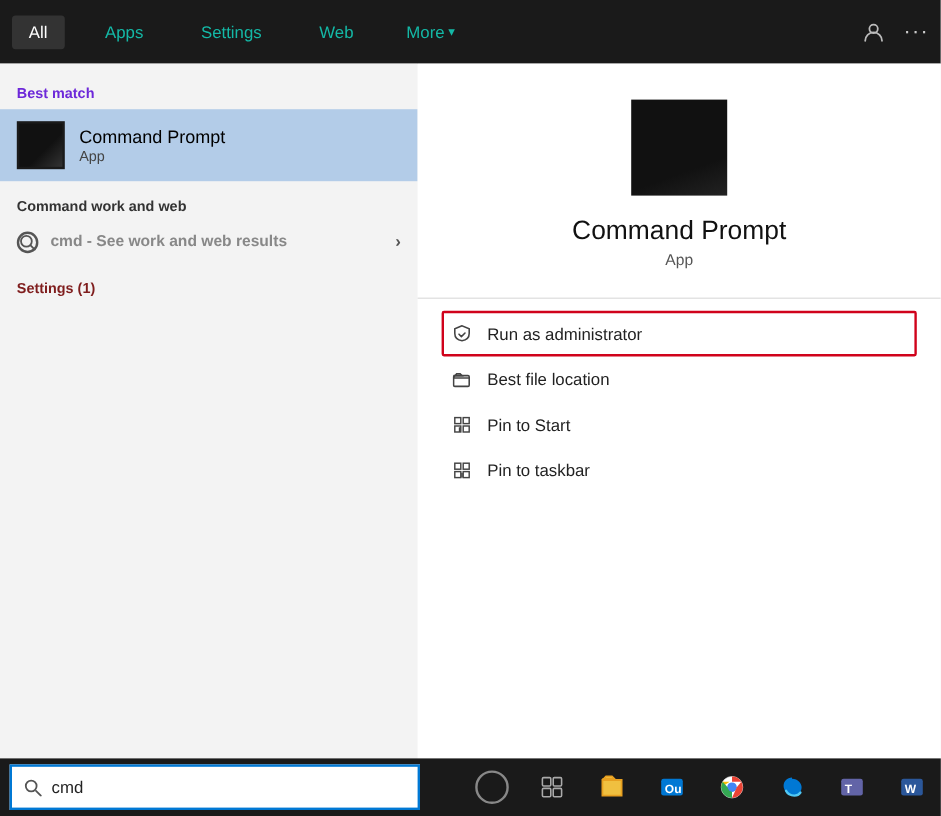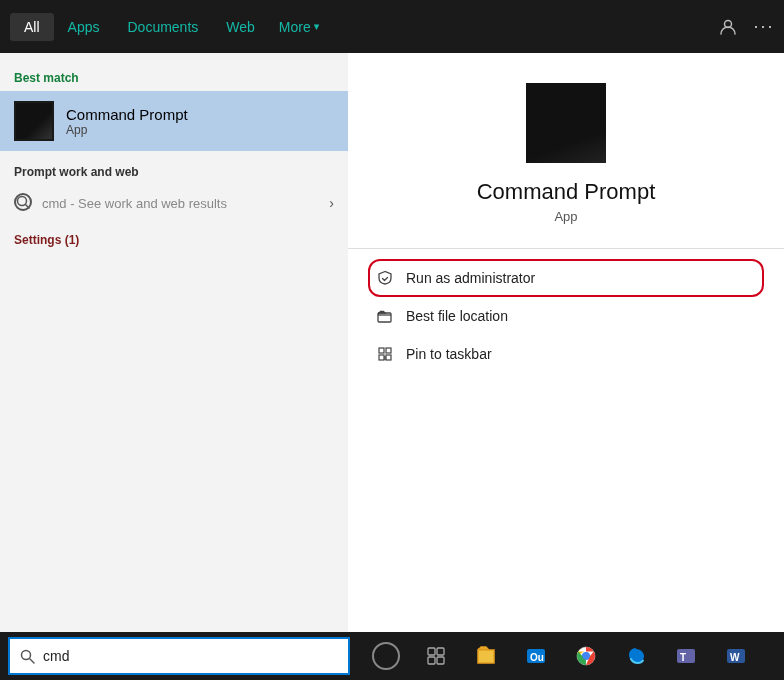--- a/index.html
+++ b/index.html
@@ -5,21 +5,21 @@
     * { margin: 0; padding: 0; box-sizing: border-box; }
     body { width: 784px; height: 680px; font-family: 'Segoe UI', Arial, sans-serif; overflow: hidden; background: #f3f3f3; }
 
     
     .top-nav {
       background: #1a1a1a;
       display: flex;
       align-items: center;
       height: 53px;
       padding: 0 10px;
-      gap: 0;
+      gap: 20px;
     }
     .nav-tab {
       color: #14b8a6;
       padding: 6px 14px;
       font-size: 14px;
       cursor: pointer;
       border-radius: 3px;
     }
     .nav-tab.active {
       color: #fff;
@@ -49,21 +49,21 @@
     
     .left-panel {
       width: 348px;
       background: #f3f3f3;
       padding: 14px 0;
       flex-shrink: 0;
     }
     .section-label {
       font-size: 12px;
       font-weight: 600;
-      color: #15803d;
+      color: #6d28d9;
       padding: 4px 14px 6px;
     }
     .best-match-item {
       display: flex;
       align-items: center;
       background: #b3cce8;
       padding: 10px 14px;
       gap: 12px;
       cursor: pointer;
     }
@@ -86,24 +86,25 @@
     .best-match-sub { font-size: 12px; color: #444; }
 
     .search-work-label {
       font-size: 12px;
       font-weight: 600;
       color: #333;
       padding: 14px 14px 6px;
     }
     .search-work-item {
       display: flex;
-      align-items: flex-end;
+      align-items: flex-start;
       padding: 8px 14px;
       gap: 10px;
       cursor: pointer;
+      font-weight: bold;
     }
     .search-work-icon {
       width: 18px;
       height: 18px;
       border: 2px solid #555;
       border-radius: 50%;
       display: flex;
       align-items: center;
       justify-content: center;
       font-size: 10px;
@@ -164,21 +165,20 @@
       padding: 10px 8px;
       cursor: pointer;
       font-size: 14px;
       color: #222;
       border-radius: 2px;
       position: relative;
     }
     .action-item.highlighted {
       outline: 2px solid #d0021b;
       outline-offset: -2px;
-      border-radius: 12px;
     }
     .action-icon {
       width: 18px;
       height: 18px;
       flex-shrink: 0;
       display: flex;
       align-items: center;
       justify-content: center;
     }
 
@@ -207,22 +207,22 @@
       margin-left: 8px;
       padding: 0 10px;
       gap: 8px;
     }
     .search-bar-icon { color: #555; font-size: 15px; }
     .search-bar-text { font-size: 14px; color: #222; }
     .taskbar-icons {
       flex: 1;
       display: flex;
       align-items: center;
-      justify-content: center;
-      padding-right: 13px;
+      justify-content: flex-end;
+      padding-right: 0;
       gap: 2px;
     }
     .taskbar-btn {
       width: 48px;
       height: 48px;
       display: flex;
       align-items: center;
       justify-content: center;
       cursor: pointer;
       position: relative;
@@ -240,21 +240,21 @@
       color: #888;
       font-size: 10px;
     }
   </style>
 </head>
 <body>
 
 <div class="top-nav">
   <div class="nav-tab active">All</div>
   <div class="nav-tab">Apps</div>
-  <div class="nav-tab">Documents</div>
+  <div class="nav-tab">Settings</div>
   <div class="nav-tab">Web</div>
   <div class="nav-more">
     <span>More</span>
     <span style="font-size:11px;">▾</span>
   </div>
   <div class="nav-icons">
     <span class="nav-icon-btn">
       <svg width="18" height="18" viewBox="0 0 18 18" fill="none">
         <circle cx="9" cy="6" r="3.5" stroke="#bbb" stroke-width="1.5"></circle>
         <path d="M2 16c0-3.866 3.134-7 7-7s7 3.134 7 7" stroke="#bbb" stroke-width="1.5" stroke-linecap="round"></path>
@@ -272,21 +272,21 @@
     <div class="best-match-item">
       <div class="cmd-icon">
         <div class="cmd-icon-inner"></div>
       </div>
       <div class="best-match-text">
         <span class="best-match-name">Command Prompt</span>
         <span class="best-match-sub">App</span>
       </div>
     </div>
 
-    <div class="search-work-label">Prompt work and web</div>
+    <div class="search-work-label">Command work and web</div>
 
     <div class="search-work-item">
       <div class="search-work-icon">
         <svg width="14" height="14" viewBox="0 0 14 14">
           <circle cx="6" cy="6" r="4.5" stroke="#555" stroke-width="1.5" fill="none"></circle>
           <line x1="9.5" y1="9.5" x2="13" y2="13" stroke="#555" stroke-width="1.5" stroke-linecap="round"></line>
         </svg>
       </div>
       <span class="search-work-text">
         <span>cmd</span><span> - See work and web results</span>
@@ -320,20 +320,32 @@
         <div class="action-icon">
           <svg width="16" height="16" viewBox="0 0 16 16" fill="none">
             <rect x="1" y="5" width="13" height="9" rx="1" stroke="#444" stroke-width="1.3" fill="none"></rect>
             <path d="M1 7h13" stroke="#444" stroke-width="1.3"></path>
             <path d="M1 6.5l2.5-3h3l1.5 1.5H1" stroke="#444" stroke-width="1.3" fill="none"></path>
           </svg>
         </div>
         <span>Best file location</span>
       </div>
 
+      <div class="action-item">
+        <div class="action-icon">
+          <svg width="16" height="16" viewBox="0 0 16 16" fill="none">
+            <rect x="2" y="2" width="5" height="5" stroke="#444" stroke-width="1.2" fill="none"></rect>
+            <rect x="9" y="2" width="5" height="5" stroke="#444" stroke-width="1.2" fill="none"></rect>
+            <rect x="2" y="9" width="5" height="5" stroke="#444" stroke-width="1.2" fill="none"></rect>
+            <rect x="9" y="9" width="5" height="5" stroke="#444" stroke-width="1.2" fill="none"></rect>
+            <line x1="6" y1="14" x2="6" y2="10" stroke="#444" stroke-width="1.3"></line>
+          </svg>
+        </div>
+        <span>Pin to Start</span>
+      </div>
 
       <div class="action-item">
         <div class="action-icon">
           <svg width="16" height="16" viewBox="0 0 16 16" fill="none">
             <rect x="2" y="2" width="5" height="5" stroke="#444" stroke-width="1.2" fill="none"></rect>
             <rect x="9" y="2" width="5" height="5" stroke="#444" stroke-width="1.2" fill="none"></rect>
             <rect x="2" y="9" width="5" height="5" stroke="#444" stroke-width="1.2" fill="none"></rect>
             <rect x="9" y="9" width="5" height="5" stroke="#444" stroke-width="1.2" fill="none"></rect>
             <line x1="8" y1="14" x2="8" y2="10" stroke="#444" stroke-width="1.3"></line>
           </svg>

